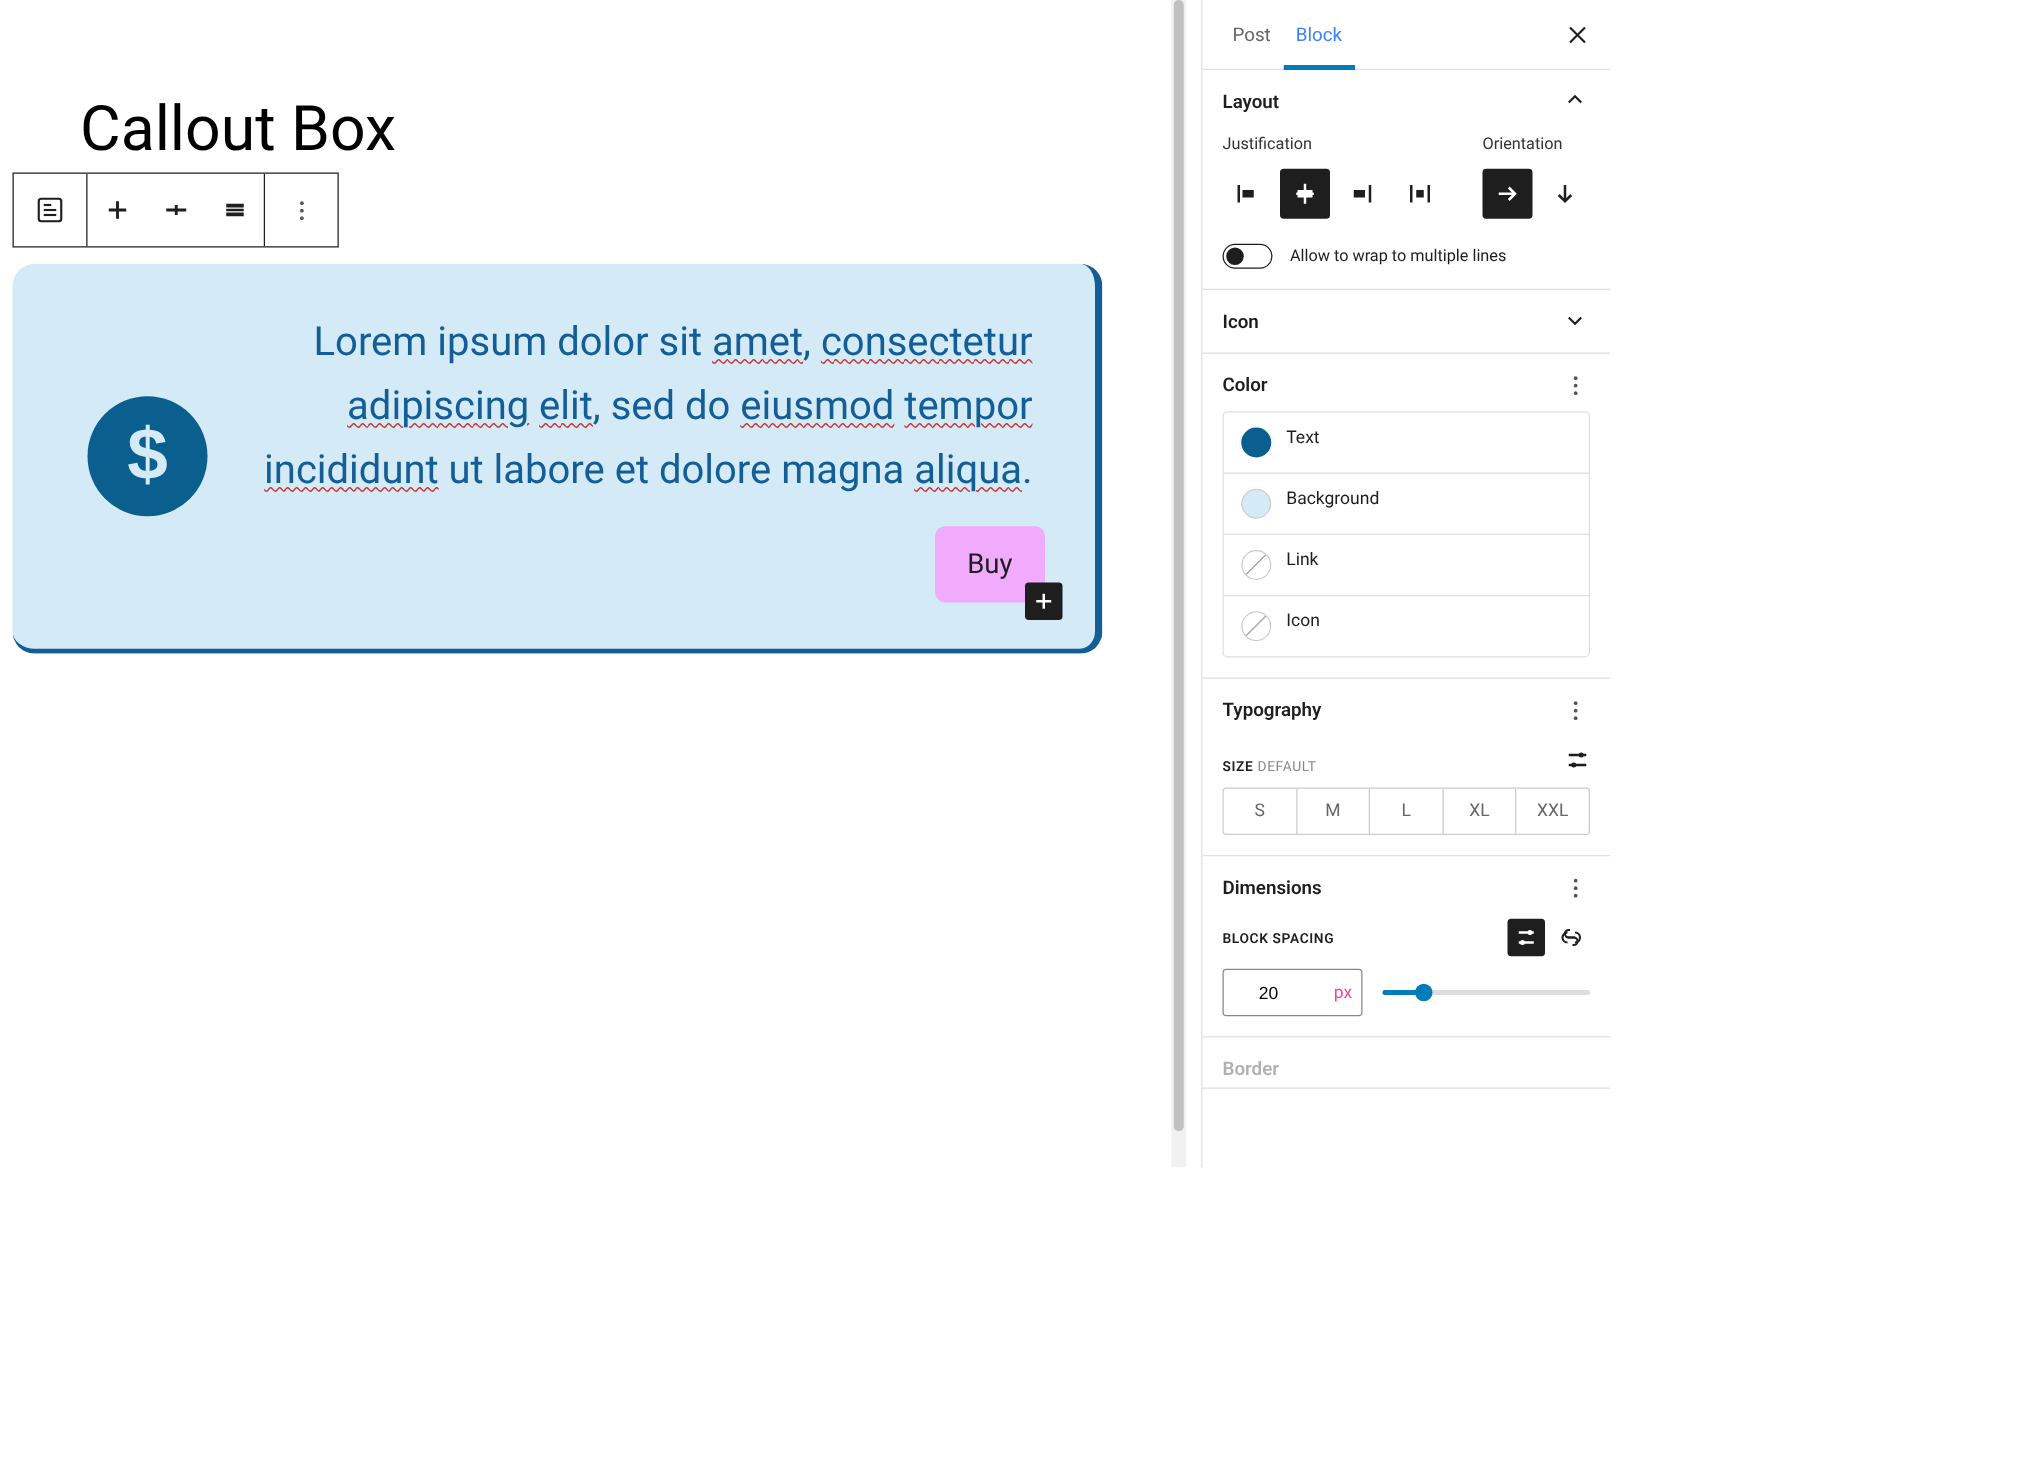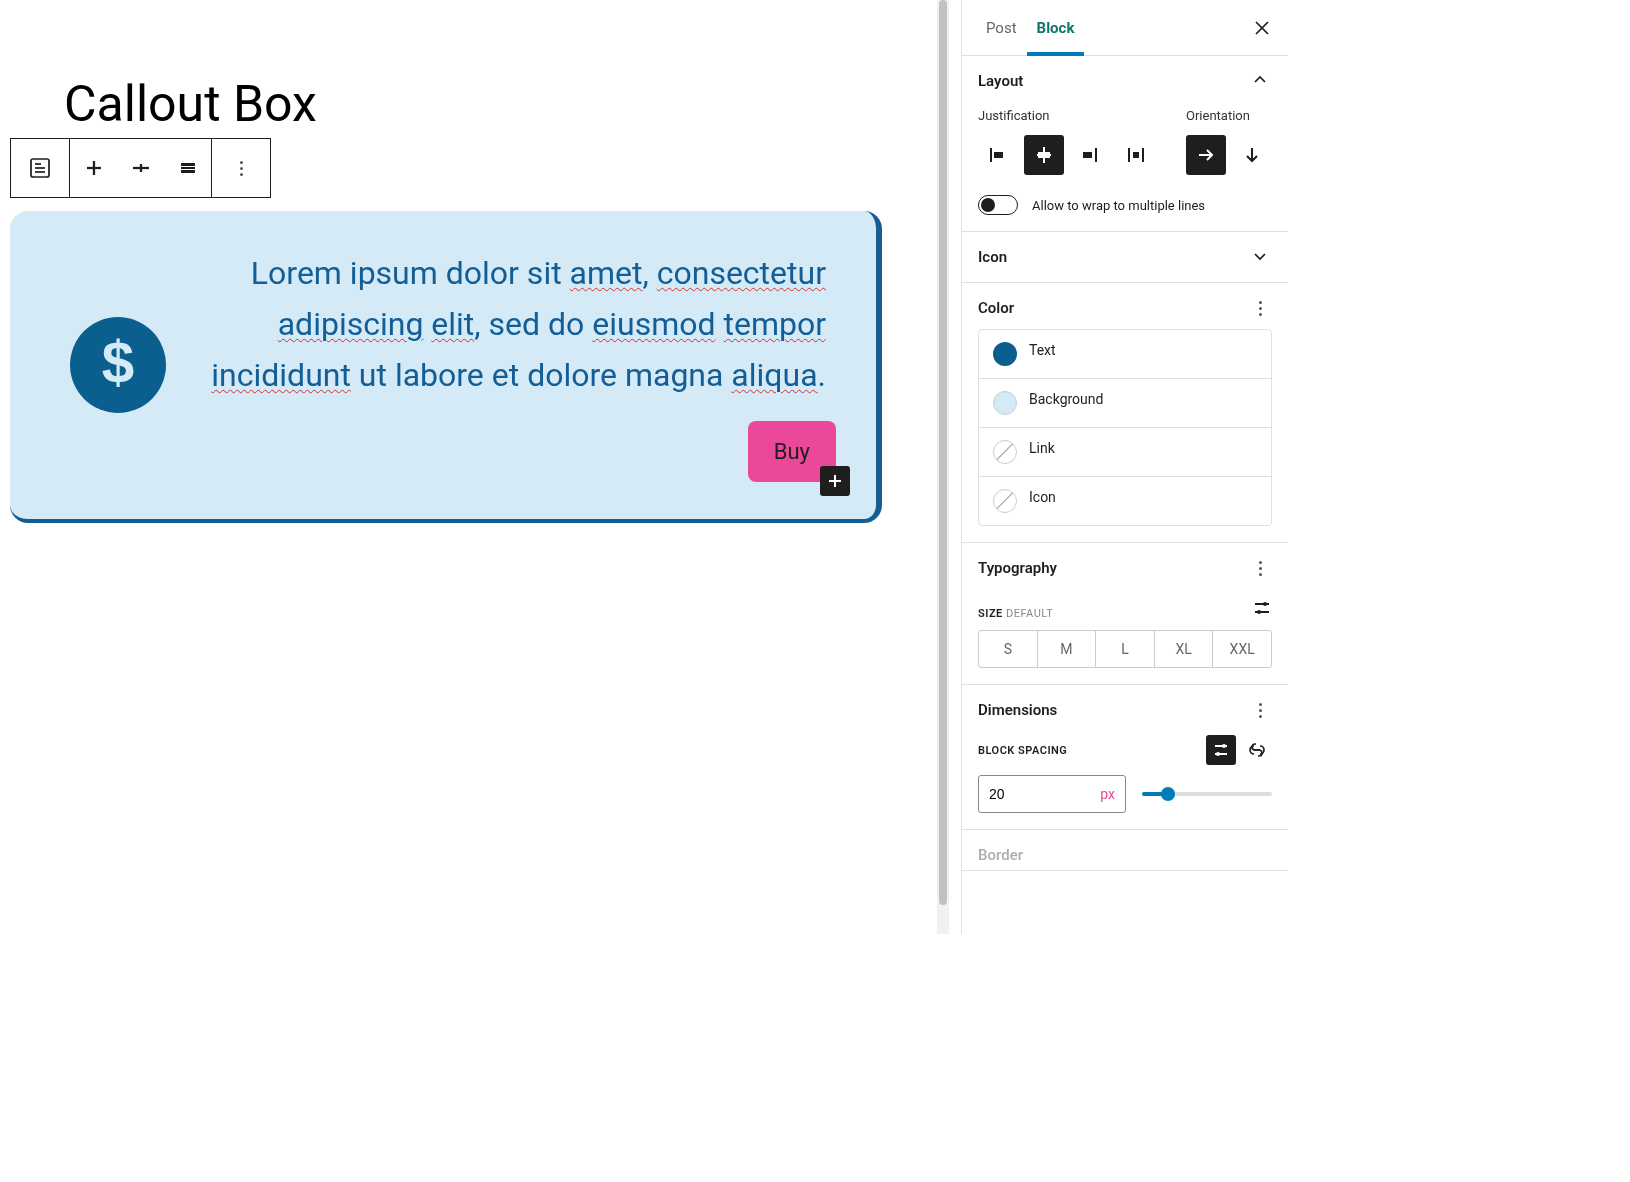--- a/index.html
+++ b/index.html
@@ -111,21 +111,21 @@
   text-align: right;
   padding-right: 10px;
 }
 .callout-text .sp {
   text-decoration: underline wavy #c33 1px;
   text-underline-offset: 3px;
 }
 .buy-button {
   margin-top: 20px;
   float: right;
-  background: #ec4899;
+  background: #f0abfc;
   color: #1e1e1e;
   font-size: 22px;
   padding: 18px 26px;
   border-radius: 8px;
   position: relative;
 }
 .add-marker {
   position: absolute;
   right: -14px;
   bottom: -14px;
@@ -161,22 +161,22 @@
 .sb-tab {
   padding: 0 10px;
   height: 56px;
   display: flex;
   align-items: center;
   font-size: 15px;
   color: #666;
   cursor: pointer;
 }
 .sb-tab.active {
-  color: #0f766e;
-  font-weight: 700;
+  color: #3b82f6;
+  font-weight: 400;
   border-bottom: 4px solid #007cba;
   padding-top: 4px;
 }
 .sb-close {
   margin-left: auto;
   width: 24px;
   height: 24px;
   display: flex;
   align-items: center;
   justify-content: center;
@@ -358,22 +358,22 @@
   display: flex;
   align-items: center;
   gap: 16px;
   margin-top: 10px;
 }
 .dim-input {
   display: flex;
   align-items: center;
   border: 1px solid #888;
   border-radius: 3px;
-  width: 148px;
-  padding: 10px 10px;
+  width: 112px;
+  padding: 10px 28px;
 }
 .dim-input input {
   border: none;
   outline: none;
   width: 60px;
   font-size: 14px;
 }
 .dim-input .unit {
   margin-left: auto;
   color: #ec4899;

